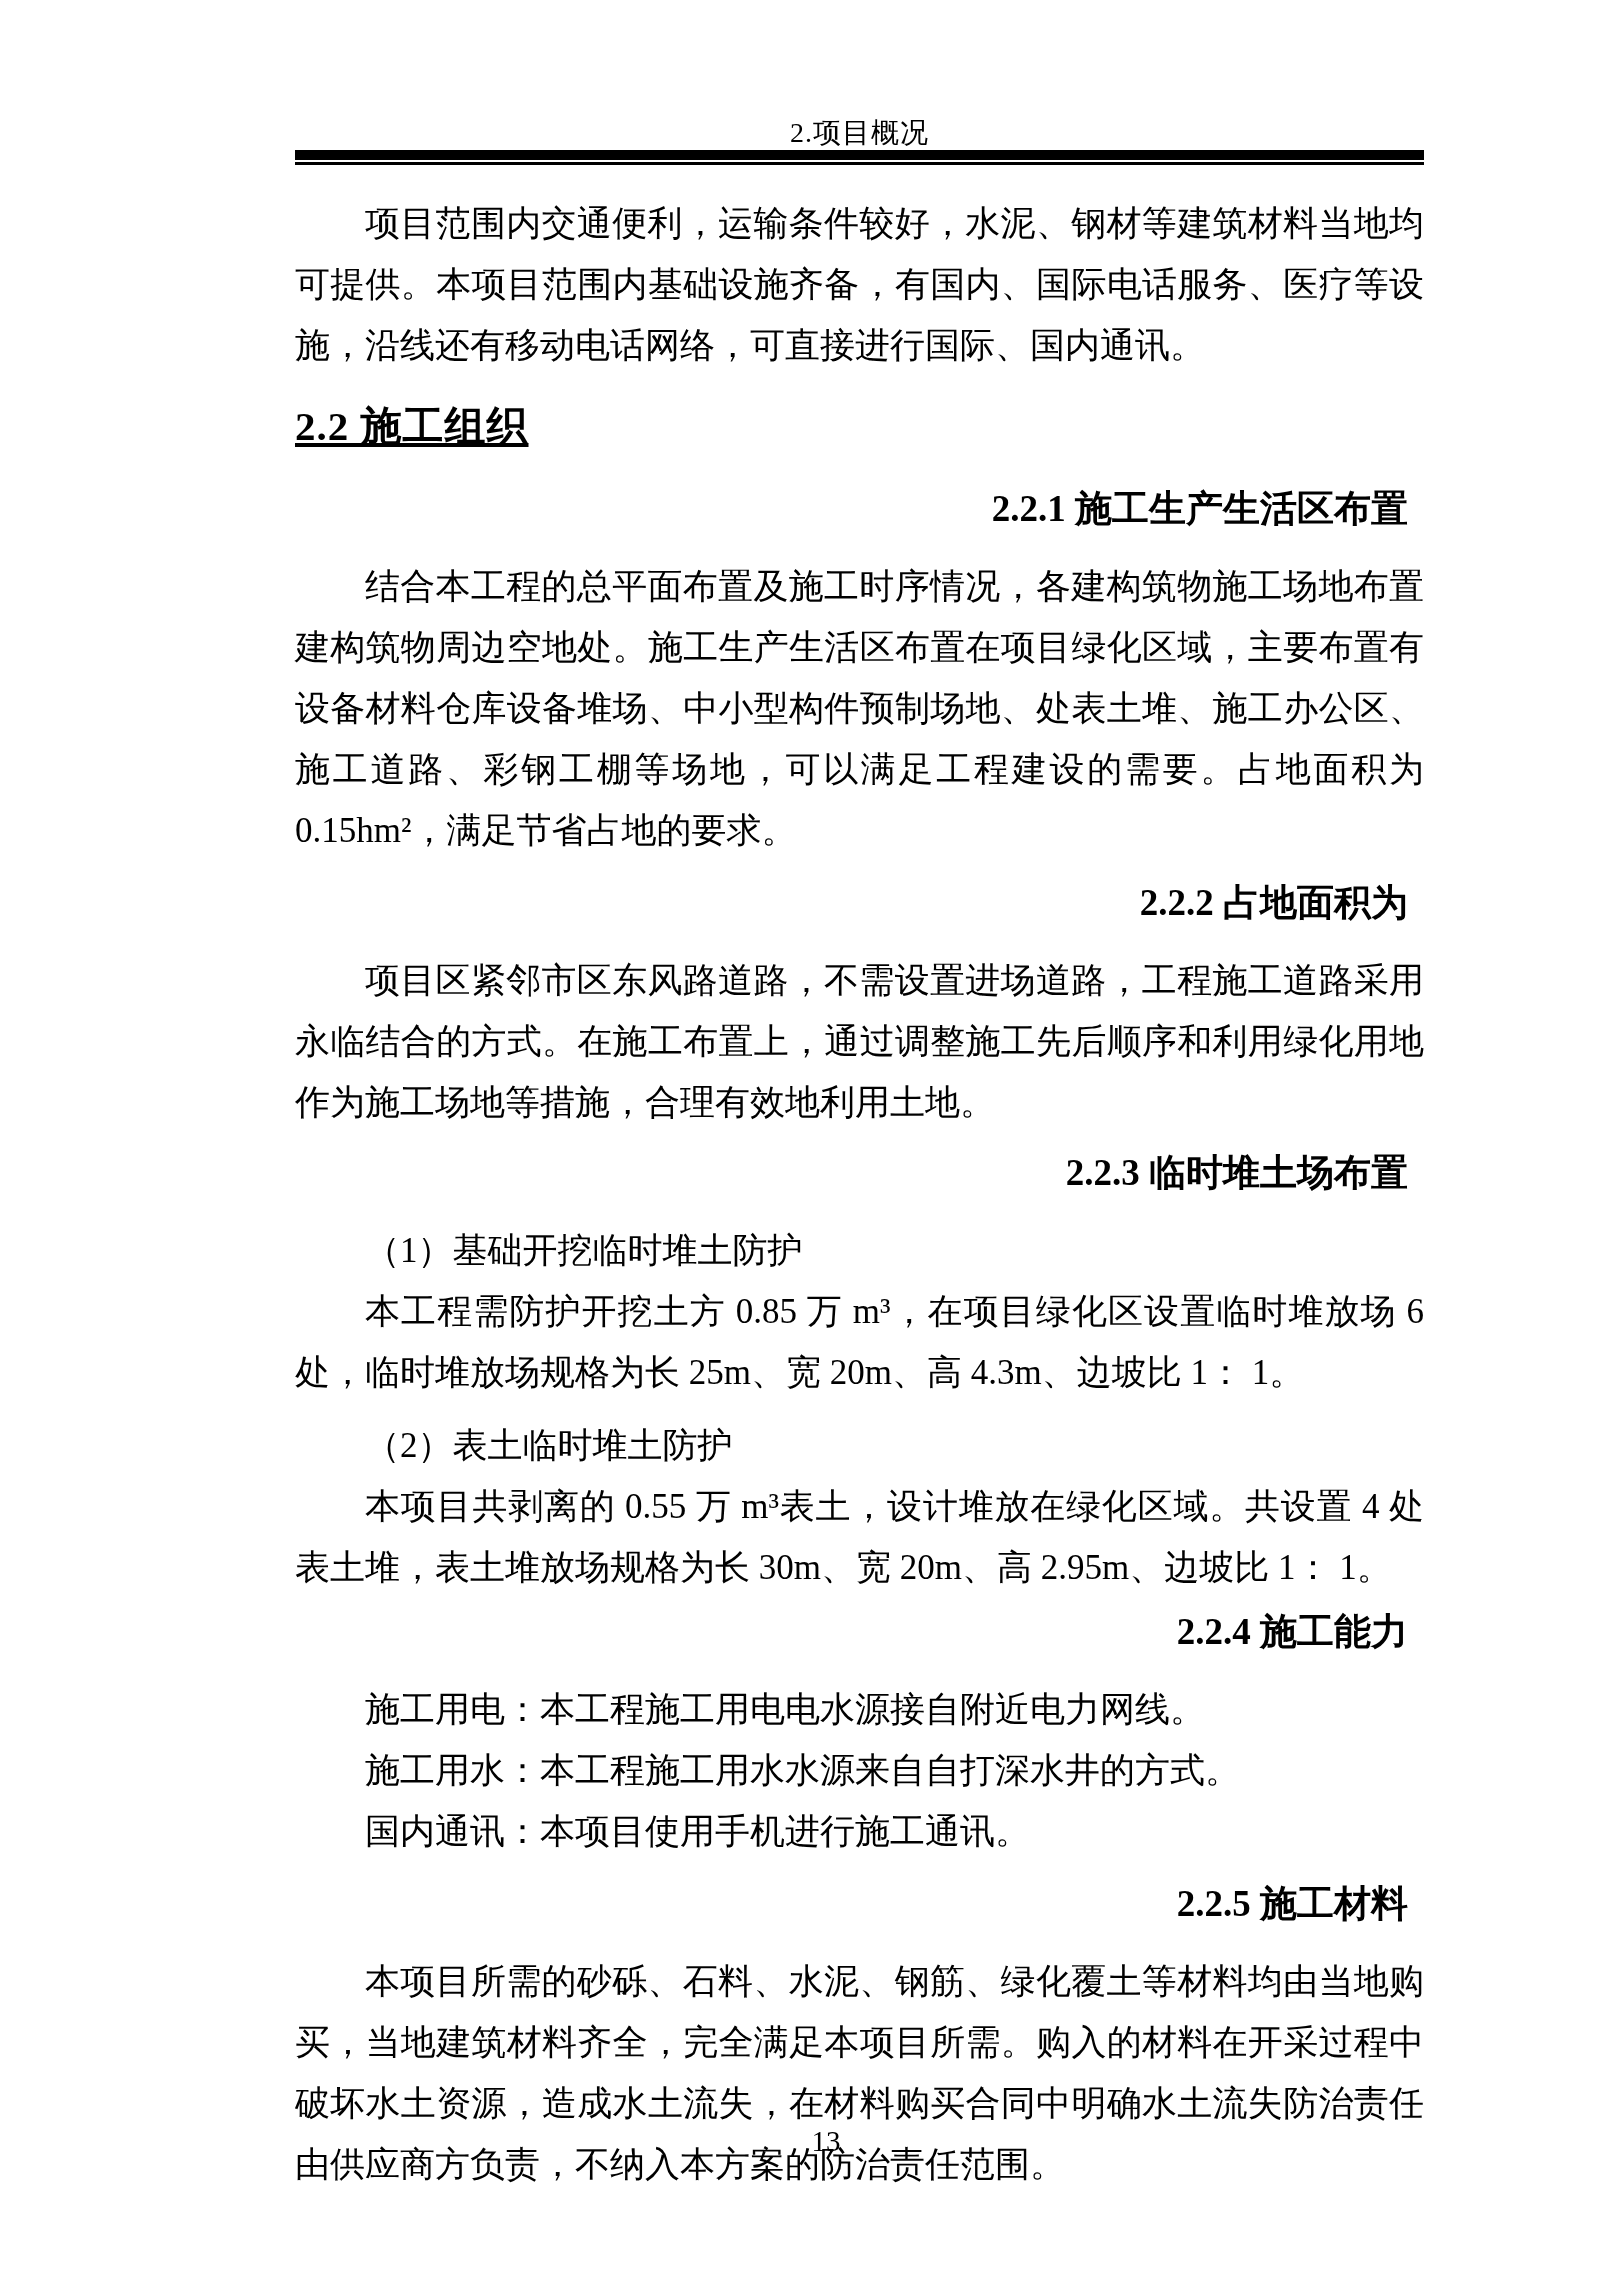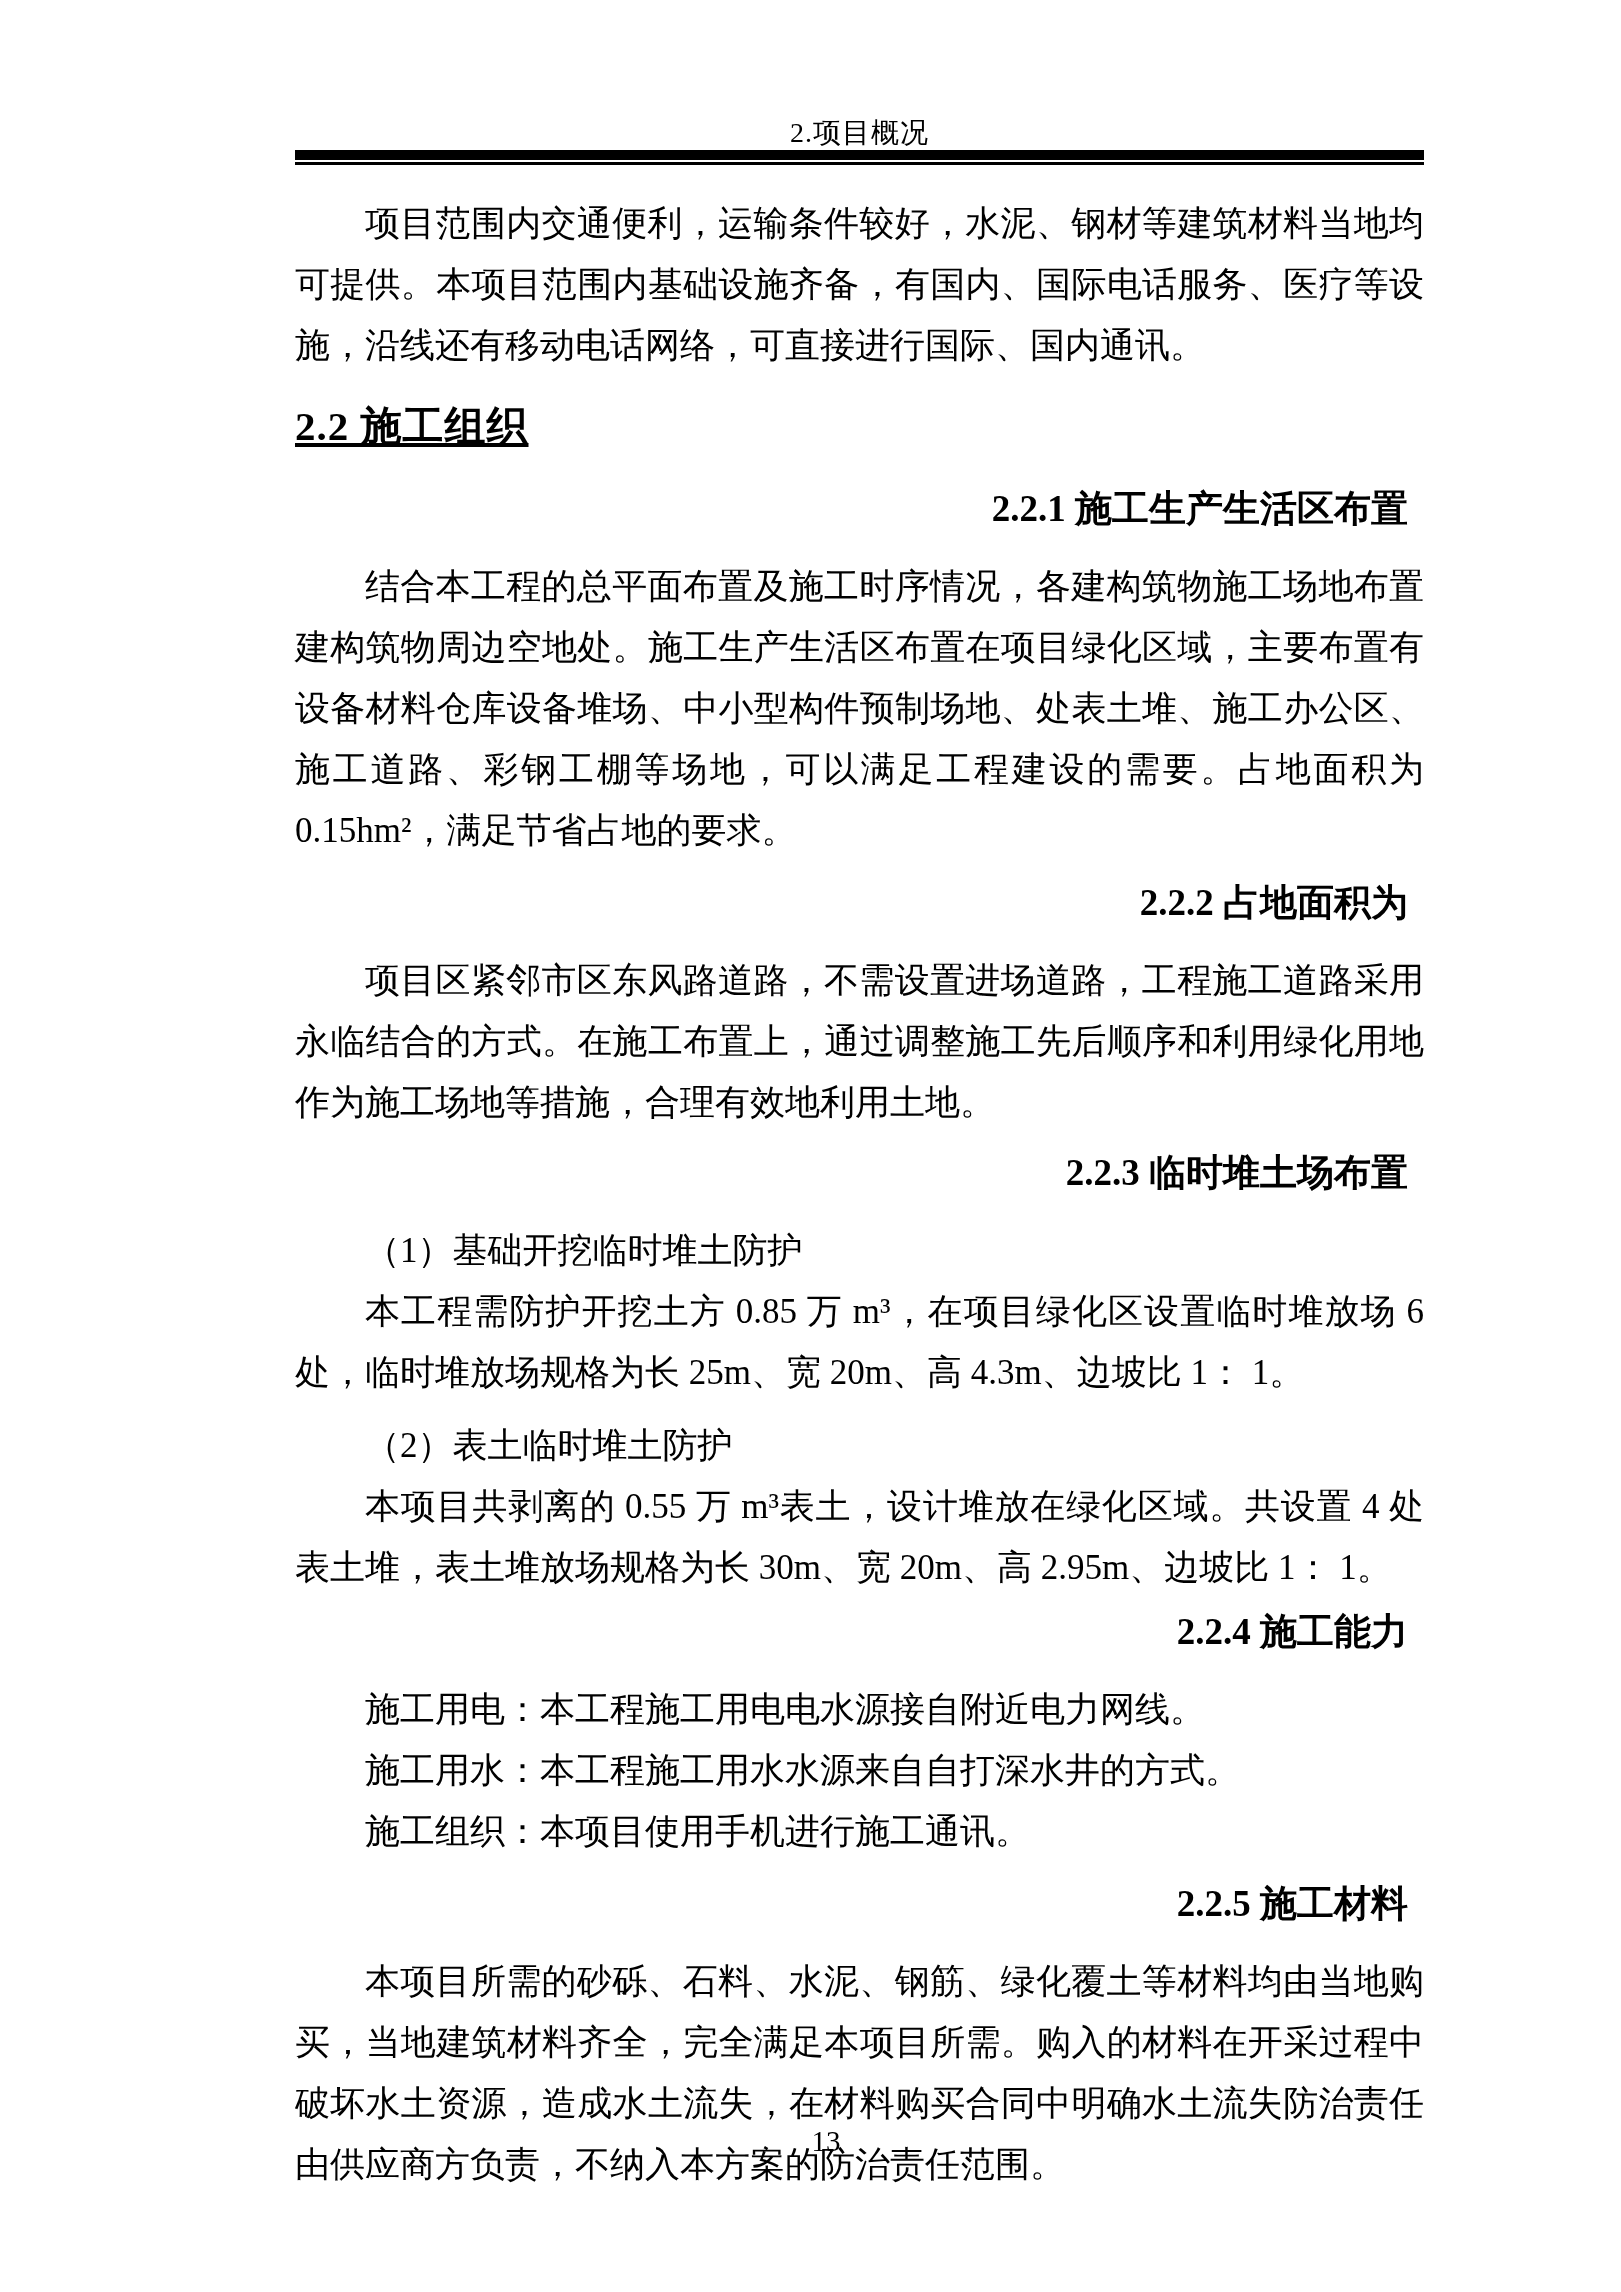--- a/index.html
+++ b/index.html
@@ -99,21 +99,21 @@
 
     <h2 class="h2 mt8">2.2.3 临时堆土场布置</h2>
     <p class="body-p">（1）基础开挖临时堆土防护</p>
     <p class="body-p">本工程需防护开挖土方 0.85 万 m³，在项目绿化区设置临时堆放场 6 处，临时堆放场规格为长 25m、宽 20m、高 4.3m、边坡比 1： 1。</p>
     <p class="body-p mt12">（2）表土临时堆土防护</p>
     <p class="body-p">本项目共剥离的 0.55 万 m³表土，设计堆放在绿化区域。共设置 4 处表土堆，表土堆放场规格为长 30m、宽 20m、高 2.95m、边坡比 1： 1。</p>
 
     <h2 class="h2 mt2">2.2.4 施工能力</h2>
     <p class="body-p">施工用电：本工程施工用电电水源接自附近电力网线。</p>
     <p class="body-p">施工用水：本工程施工用水水源来自自打深水井的方式。</p>
-    <p class="body-p">施工组织：本项目使用手机进行施工通讯。</p>
+    <p class="body-p">国内通讯：本项目使用手机进行施工通讯。</p>
 
     <h2 class="h2 mt10">2.2.5 施工材料</h2>
     <p class="body-p">本项目所需的砂砾、石料、水泥、钢筋、绿化覆土等材料均由当地购买，当地建筑材料齐全，完全满足本项目所需。购入的材料在开采过程中破坏水土资源，造成水土流失，在材料购买合同中明确水土流失防治责任由供应商方负责，不纳入本方案的防治责任范围。</p>
 
   </div>
 
   <div class="footer">
     <span>13</span>
   </div>
 

